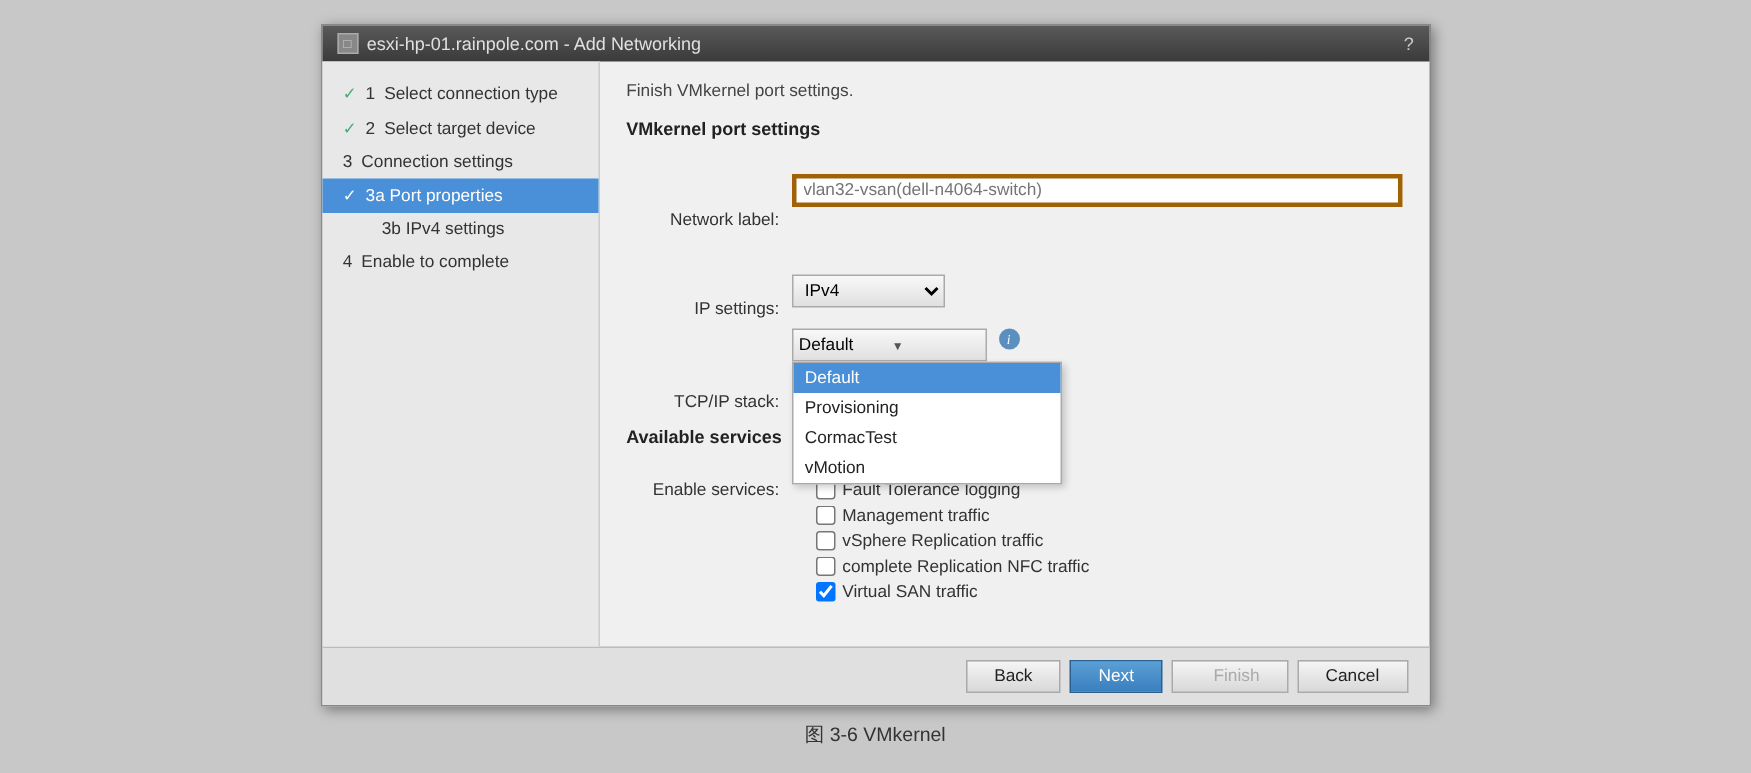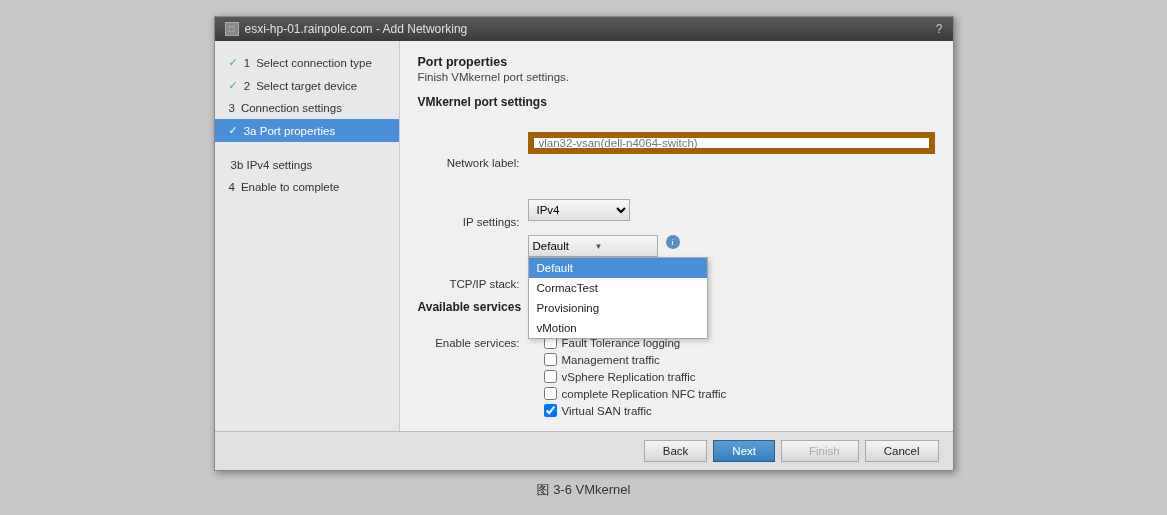--- a/index.html
+++ b/index.html
@@ -136,21 +136,21 @@
       flex-shrink: 0;
       margin-top: 40px;
     }
     .form-control {
       flex: 1;
     }
 
     input[type="text"] {
       width: 100%;
       height: 22px;
-      border: 6px solid #a16207;
+      border: 3px solid #a16207;
       background: #fff;
       padding: 2px 5px;
       font-size: 11.5px;
       color: #888;
     }
 
     .select-wrapper {
       display: flex;
       align-items: center;
       gap: 4px;
@@ -330,31 +330,30 @@
           <span>Select target device</span>
         </div>
         <div class="sidebar-item">
           <span class="step-num">3</span>
           <span>Connection settings</span>
         </div>
         <div class="sidebar-item active">
           <span class="check">✓</span>
           <span>3a Port properties</span>
         </div>
-        <div class="sidebar-item" style="padding-left:16px;margin-top:12px;">
+        <div class="sidebar-item" style="padding-left:40px;">
           <span>3b IPv4 settings</span>
         </div>
         <div class="sidebar-item">
           <span class="step-num">4</span>
           <span>Enable to complete</span>
         </div>
       </div>
 
       <div class="main-content">
-        <div class="section-title">Port properties</div>
         <div class="section-desc">Finish VMkernel port settings.</div>
 
         <div class="subsection-title">VMkernel port settings</div>
 
         <div class="form-row">
           <div class="form-label">Network label:</div>
           <div class="form-control">
             <input type="text" placeholder="vlan32-vsan(dell-n4064-switch)" style="">
           </div>
         </div>
@@ -373,22 +372,22 @@
         <div class="form-row" style="position:relative; align-items:flex-start;">
           <div class="form-label" style="padding-top:3px;">TCP/IP stack:</div>
           <div class="form-control" style="display:flex; align-items:flex-start; gap:4px;">
             <div class="dropdown-overlay">
               <div class="dropdown-display">
                 <span>Default</span>
                 <span class="arrow">▼</span>
               </div>
               <div class="dropdown-list">
                 <div class="dropdown-list-item selected">Default</div>
+                <div class="dropdown-list-item">Provisioning</div>
                 <div class="dropdown-list-item">CormacTest</div>
-                <div class="dropdown-list-item">Provisioning</div>
                 <div class="dropdown-list-item">vMotion</div>
               </div>
             </div>
             <div class="info-icon">i</div>
           </div>
         </div>
 
         <div class="available-services">
           <div class="services-label">Available services</div>
           <div class="enable-services-row">

